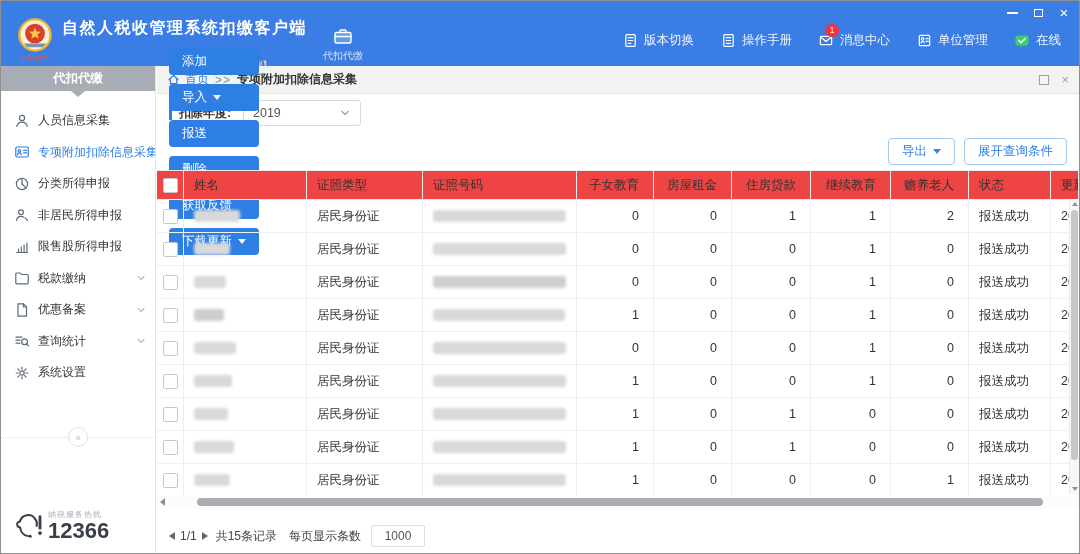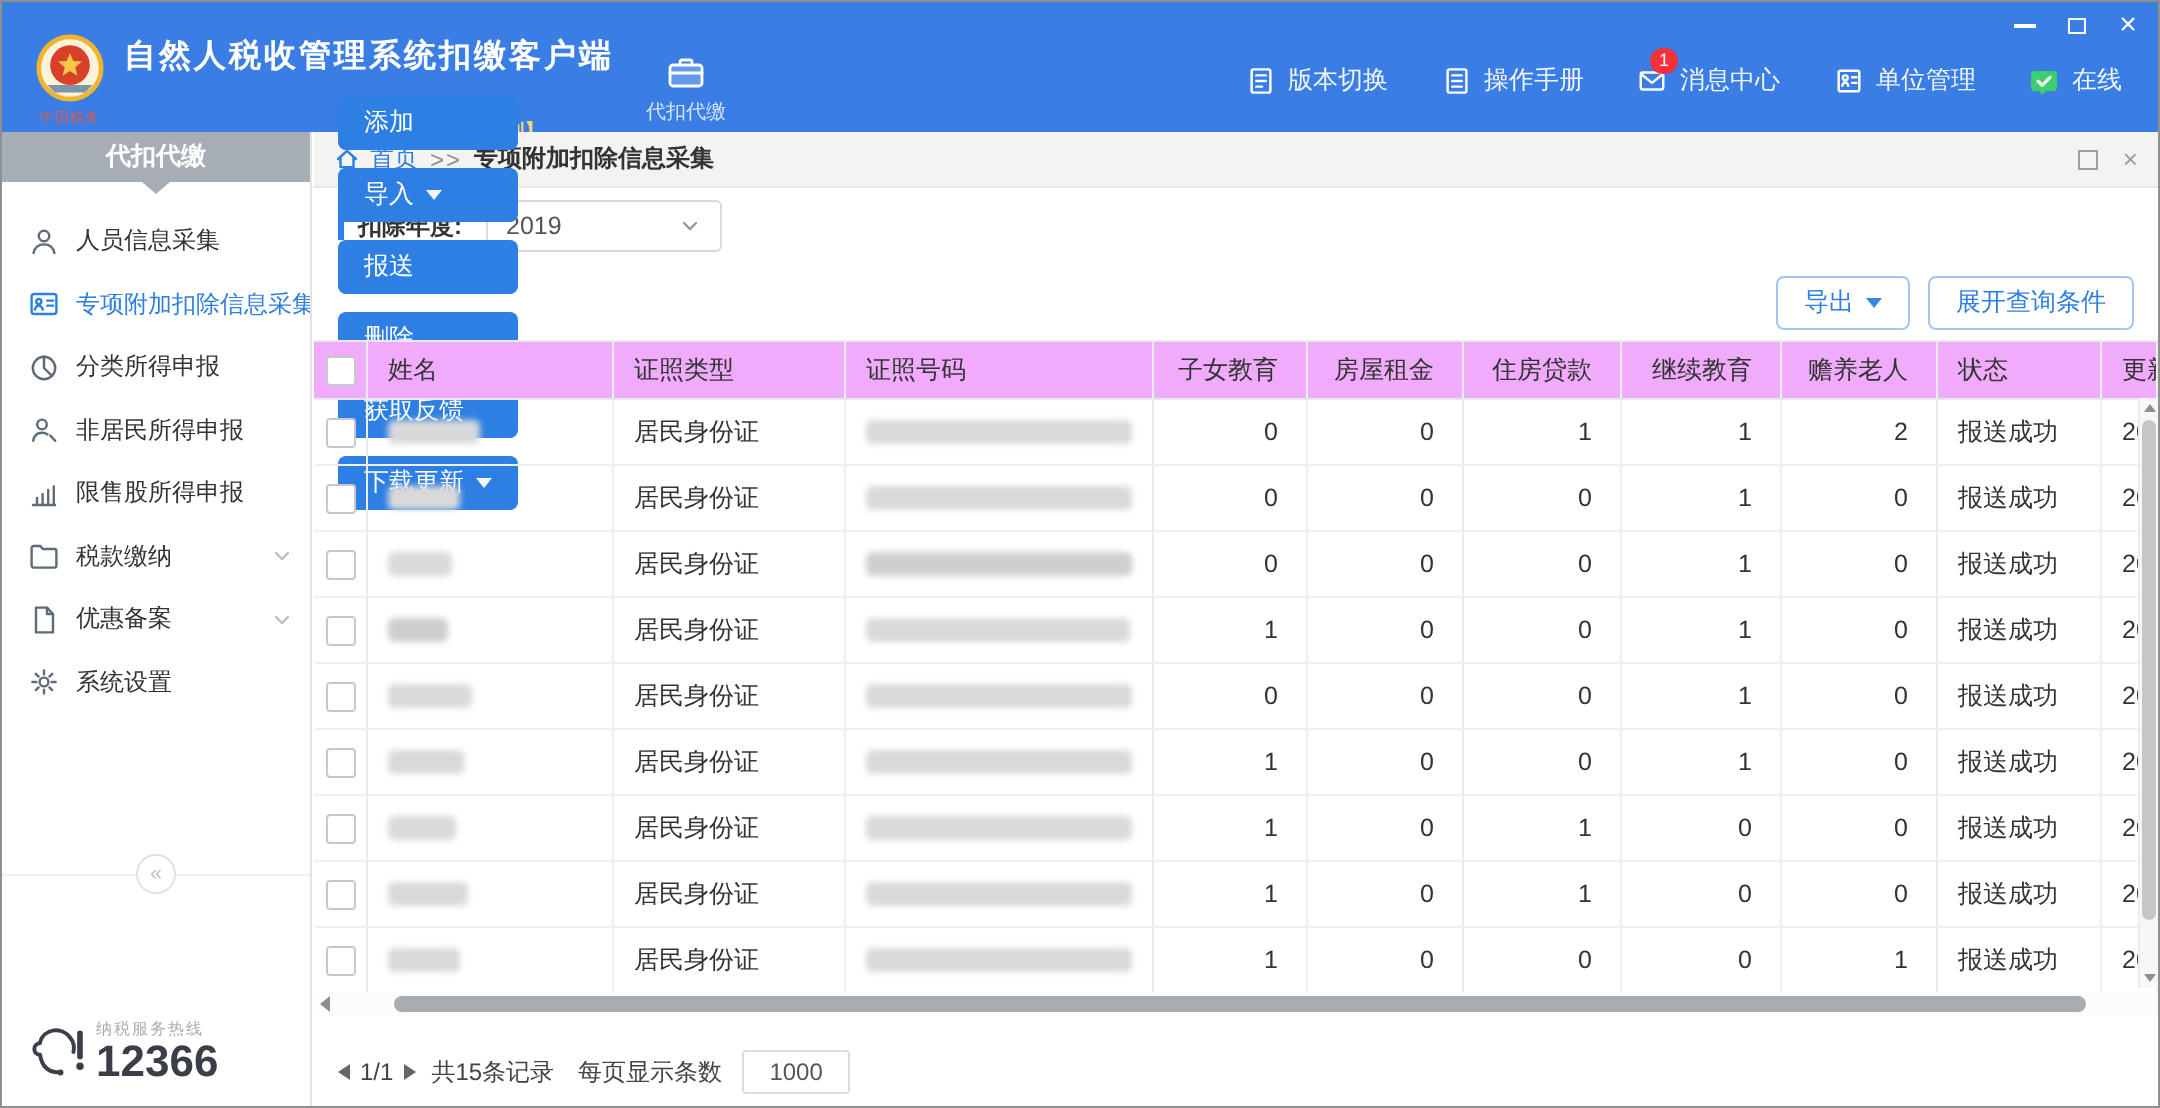--- a/index.html
+++ b/index.html
@@ -67,21 +67,21 @@
   .toolbar{height:38px;display:flex;align-items:center;padding:0 12px;gap:9px;}
   .btn{height:27px;background:#2e7fe4;color:#fff;border:none;border-radius:4px;padding:0 13px;font-size:12.5px;
     display:inline-flex;align-items:center;gap:6px;cursor:pointer;font-family:inherit;white-space:nowrap;}
   .btn .caret{width:0;height:0;border-left:4px solid transparent;border-right:4px solid transparent;border-top:5px solid #fff;opacity:.95;}
   .btn.outline{background:#fff;border:1px solid #a3c5f2;color:#2e7fe4;}
   .btn.outline .caret{border-top-color:#2e7fe4;}
   .toolbar-right{margin-left:auto;display:flex;gap:9px;}
   
   .table{position:relative;}
   .tgrid{display:grid;grid-template-columns:27px 123px 116px 154px 77px 78px 79px 80px 78px 82px 1fr;}
-  .thead{background:#f0abfc;border-top:1px solid #e8eaec;border-bottom:1px solid #e8eaec;height:28px;}
+  .thead{background:#ef4444;border-top:1px solid #e8eaec;border-bottom:1px solid #e8eaec;height:28px;}
   .th,.td{display:flex;align-items:center;padding:0 10px;font-size:12.5px;color:#333;border-right:1px solid #ebedef;
     overflow:hidden;white-space:nowrap;box-sizing:border-box;}
   .th{color:#333;}
   .th.right,.td.right{justify-content:flex-end;padding-right:14px;}
   .cbcell{display:flex;align-items:center;justify-content:center;padding:0;border-right:1px solid #ebedef;}
   .cb{width:13px;height:13px;border:1px solid #c6c9cc;border-radius:2px;background:#fff;cursor:pointer;}
   .tbody{height:296px;overflow:hidden;position:relative;}
   .trow{height:32px;border-bottom:1px solid #eef0f1;}
   .blur{height:12px;border-radius:3px;background:#d9d9d9;filter:blur(1.5px);}
   .trow:nth-child(1) .nb{width:46px}.trow:nth-child(2) .nb{width:36px}.trow:nth-child(3) .nb{width:32px}
@@ -272,20 +272,33 @@
             </svg>
           </span>
           <span>优惠备案</span>
           <span class="mi-chevron"><svg width="12" height="12" viewBox="0 0 16 16" fill="none" stroke="currentColor" stroke-width="1.5" stroke-linecap="round">
               <path d="M4 6l4 4 4-4"></path>
             </svg></span>
         </div>
         <div class="menu-item">
           <span class="mi-icon">
             <svg width="16" height="16" viewBox="0 0 16 16" fill="none" stroke="currentColor" stroke-width="1.2" stroke-linecap="round">
+              <path d="M2 4.2h6M2 7.2h4M2 10.2h4"></path>
+              <circle cx="10.5" cy="8.8" r="2.9"></circle>
+              <path d="M12.6 11l1.9 1.9"></path>
+            </svg>
+          </span>
+          <span>查询统计</span>
+          <span class="mi-chevron"><svg width="12" height="12" viewBox="0 0 16 16" fill="none" stroke="currentColor" stroke-width="1.5" stroke-linecap="round">
+              <path d="M4 6l4 4 4-4"></path>
+            </svg></span>
+        </div>
+        <div class="menu-item">
+          <span class="mi-icon">
+            <svg width="16" height="16" viewBox="0 0 16 16" fill="none" stroke="currentColor" stroke-width="1.2" stroke-linecap="round">
               <circle cx="8" cy="8" r="2.2"></circle>
               <path d="M8 2.2v2M8 11.8v2M2.2 8h2M11.8 8h2M3.9 3.9l1.4 1.4M10.7 10.7l1.4 1.4M12.1 3.9l-1.4 1.4M5.3 10.7l-1.4 1.4"></path>
             </svg>
           </span>
           <span>系统设置</span>
         </div>
       </div>
     <div class="collapse-row">
       <div class="collapse-btn">«</div>
     </div>

